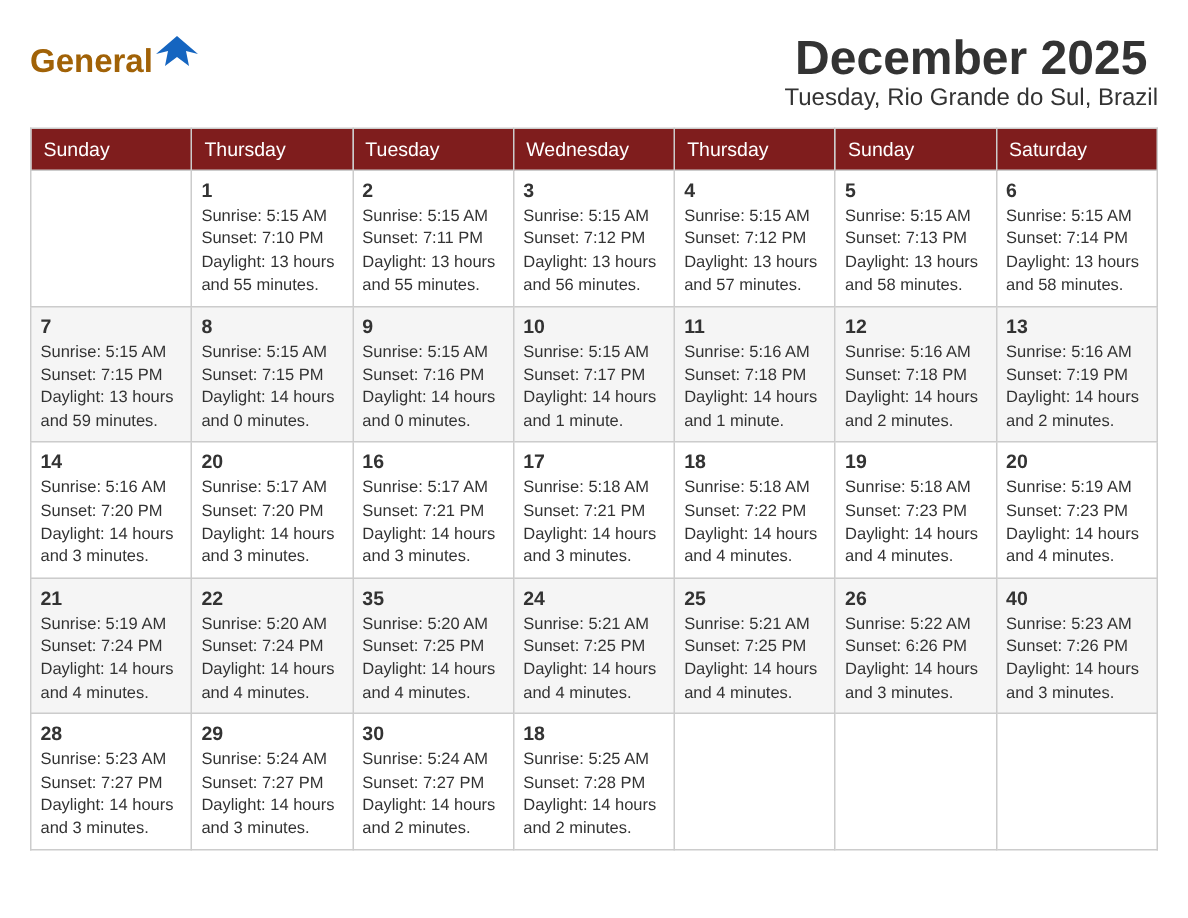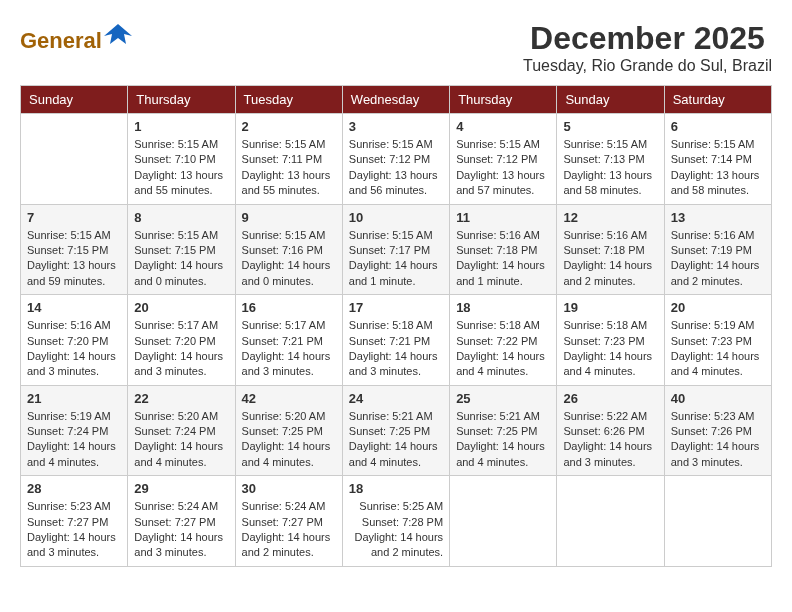--- a/index.html
+++ b/index.html
@@ -271,21 +271,21 @@
 and 4 minutes.</div>
         </td>
         <td>
           <div class="day-number">22</div>
           <div class="day-info" style="white-space: pre-line;">Sunrise: 5:20 AM
 Sunset: 7:24 PM
 Daylight: 14 hours
 and 4 minutes.</div>
         </td>
         <td>
-          <div class="day-number">42</div>
+          <div class="day-number">35</div>
           <div class="day-info" style="white-space: pre-line;">Sunrise: 5:20 AM
 Sunset: 7:25 PM
 Daylight: 14 hours
 and 4 minutes.</div>
         </td>
         <td>
           <div class="day-number">24</div>
           <div class="day-info" style="white-space: pre-line;">Sunrise: 5:21 AM
 Sunset: 7:25 PM
 Daylight: 14 hours
@@ -330,21 +330,21 @@
         </td>
         <td>
           <div class="day-number">30</div>
           <div class="day-info" style="white-space: pre-line;">Sunrise: 5:24 AM
 Sunset: 7:27 PM
 Daylight: 14 hours
 and 2 minutes.</div>
         </td>
         <td>
           <div class="day-number">18</div>
-          <div class="day-info" style="white-space: pre-line; text-align: right;">Sunrise: 5:25 AM
+          <div class="day-info" style="white-space: pre-line;">Sunrise: 5:25 AM
 Sunset: 7:28 PM
 Daylight: 14 hours
 and 2 minutes.</div>
         </td>
         <td class="empty-cell"></td>
         <td class="empty-cell"></td>
         <td class="empty-cell"></td>
       </tr>
     </tbody>
 </table>

